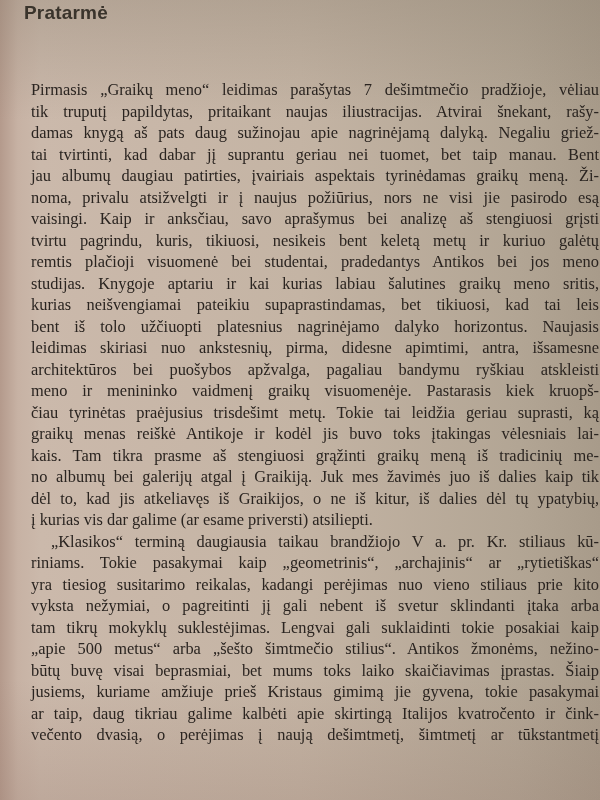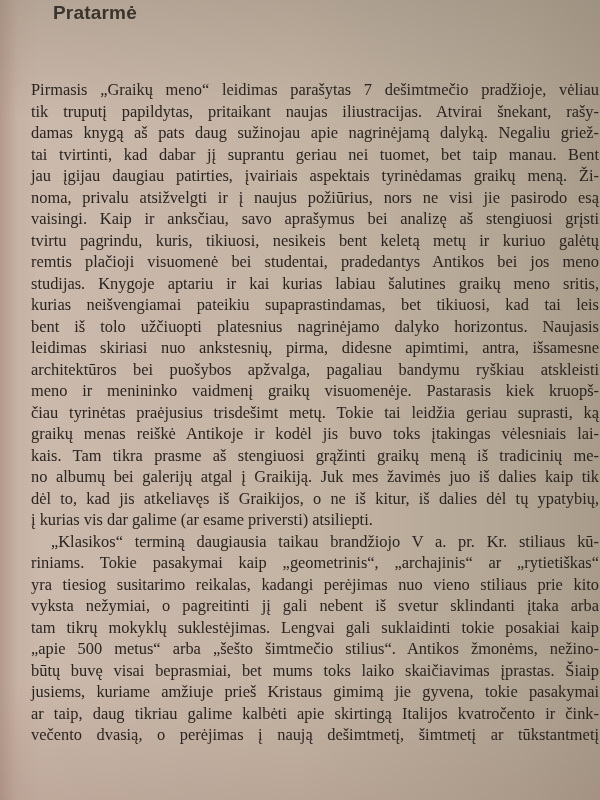--- a/index.html
+++ b/index.html
@@ -18,21 +18,20 @@
   .shade-bottom {
     position: absolute; left: 0; bottom: 0; width: 600px; height: 120px;
     background: linear-gradient(0deg, rgba(150,120,108,0.25), rgba(150,120,108,0));
     pointer-events: none;
   }
   .title {
     position: absolute; left: 24px; top: 2px;
     font-family: "Liberation Sans", "DejaVu Sans", sans-serif;
     font-weight: bold; font-size: 19px; color: #3a342c;
     letter-spacing: 0.2px;
-    margin-left: 29px;
   }
   .body-text {
     position: absolute; left: 20px; top: 79px; width: 568px;
     font-family: "Liberation Serif", "DejaVu Serif", serif;
     font-size: 16.4px; line-height: 21.5px; margin-left: 11px;
   }
   .line {
     display: block; white-space: nowrap;
     text-align: justify; text-align-last: justify;
   }
@@ -46,21 +45,21 @@
 <div class="shade-bottom"></div>
 
 <div class="title">Pratarmė</div>
 
 <div class="body-text" id="body-text">
     <div>
       <span class="line">Pirmasis „Graikų meno“ leidimas parašytas 7 dešimtmečio pradžioje, vėliau</span>
       <span class="line">tik truputį papildytas, pritaikant naujas iliustracijas. Atvirai šnekant, rašy-</span>
       <span class="line">damas knygą aš pats daug sužinojau apie nagrinėjamą dalyką. Negaliu griež-</span>
       <span class="line">tai tvirtinti, kad dabar jį suprantu geriau nei tuomet, bet taip manau. Bent</span>
-      <span class="line">jau įgijau daugiau patirties, įvairiais aspektais tyrinėdamas graikų meną. Ži-</span>
+      <span class="line">jau albumų daugiau patirties, įvairiais aspektais tyrinėdamas graikų meną. Ži-</span>
       <span class="line">noma, privalu atsižvelgti ir į naujus požiūrius, nors ne visi jie pasirodo esą</span>
       <span class="line">vaisingi. Kaip ir anksčiau, savo aprašymus bei analizę aš stengiuosi grįsti</span>
       <span class="line">tvirtu pagrindu, kuris, tikiuosi, nesikeis bent keletą metų ir kuriuo galėtų</span>
       <span class="line">remtis plačioji visuomenė bei studentai, pradedantys Antikos bei jos meno</span>
       <span class="line">studijas. Knygoje aptariu ir kai kurias labiau šalutines graikų meno sritis,</span>
       <span class="line">kurias neišvengiamai pateikiu supaprastindamas, bet tikiuosi, kad tai leis</span>
       <span class="line">bent iš tolo užčiuopti platesnius nagrinėjamo dalyko horizontus. Naujasis</span>
       <span class="line">leidimas skiriasi nuo ankstesnių, pirma, didesne apimtimi, antra, išsamesne</span>
       <span class="line">architektūros bei puošybos apžvalga, pagaliau bandymu ryškiau atskleisti</span>
       <span class="line">meno ir menininko vaidmenį graikų visuomenėje. Pastarasis kiek kruopš-</span>

